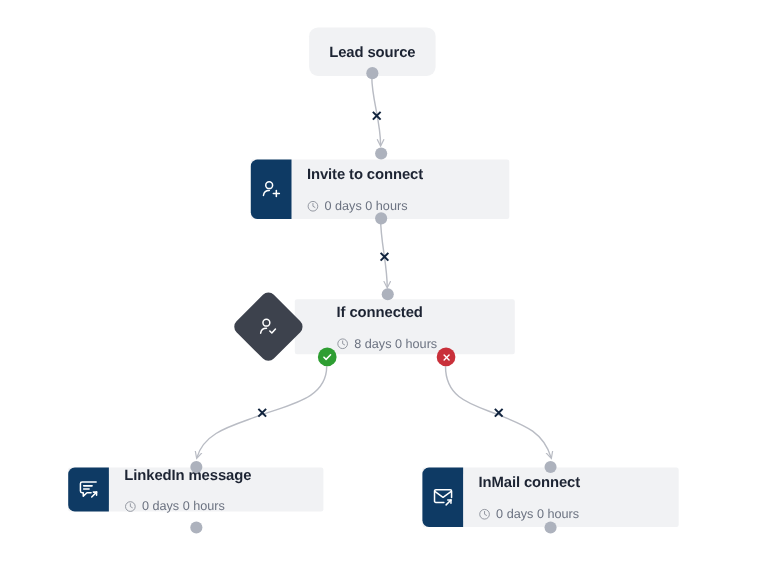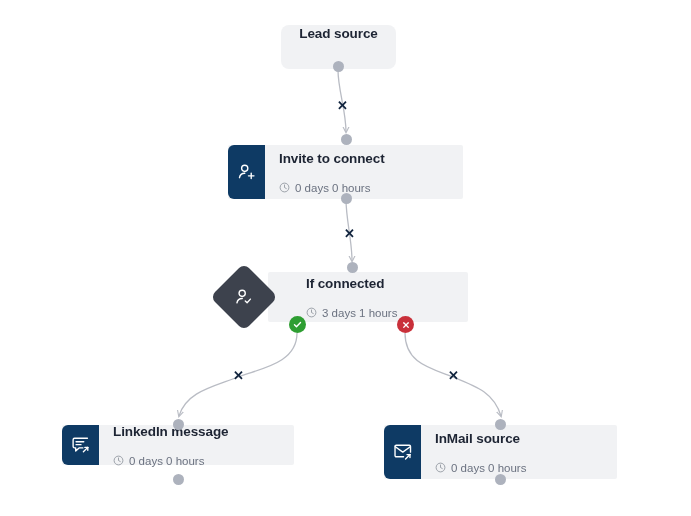--- a/index.html
+++ b/index.html
@@ -72,21 +72,21 @@
   .clock-icon {
     display: block;
     flex: 0 0 auto;
   }
 
   
   .node-start {
     background: #f1f2f4;
     border-radius: 8px;
     display: flex;
-    align-items: flex-start;
+    align-items: center;
     justify-content: center;
   }
   .node-start .node-title {
     font-size: 13.5px;
     font-weight: 700;
     color: #1d2433;
   }
 
   
   .diamond {
@@ -200,21 +200,21 @@
   <div class="port" style="left:341px; top:193px;"></div>
 
   <div class="node" style="left:268px; top:272px; width:200px; height:50px; padding-left:24px;">
     <div class="node-body">
       <div class="node-title">If connected</div>
       <div class="node-sub">
         <svg class="clock-icon" width="11" height="11" viewBox="0 0 16 16" fill="none" stroke="#8b9099" stroke-width="1.2">
           <circle cx="8" cy="8" r="6.4"></circle>
           <path d="M8 4.3 V8 L10.6 9.5" stroke-linecap="round"></path>
         </svg>
-        <span>3 days 1 hours</span>
+        <span>8 days 0 hours</span>
       </div>
     </div>
   </div>
 
   <div class="diamond" style="left:220px; top:273px;">
     <div class="diamond-inner">
       <svg width="22" height="22" viewBox="0 0 24 24" fill="none" stroke="#ffffff" stroke-width="1.5" stroke-linecap="round" stroke-linejoin="round">
         <circle cx="10" cy="8" r="3.4"></circle>
         <path d="M4.3 18.4 A5.8 5.8 0 0 1 10.1 13.6"></path>
         <path d="M13.4 16.3 l2 2 l3.6 -4"></path>
@@ -266,21 +266,21 @@
     <div class="node-icon">
       <svg width="22" height="22" viewBox="0 0 24 24" fill="none" stroke="#ffffff" stroke-width="1.5" stroke-linecap="round" stroke-linejoin="round">
         <path d="M20.2 12.2 V5.9 A1.3 1.3 0 0 0 18.9 4.6 H4.6 A1.3 1.3 0 0 0 3.3 5.9 v10 A1.3 1.3 0 0 0 4.6 17.2 H12.6"></path>
         <path d="M3.6 6.2 L11.75 12.1 L19.9 6.2"></path>
         <path d="M14.8 19.6 L19.6 14.8"></path>
         <path d="M19.6 14.8 H16.4"></path>
         <path d="M19.6 14.8 V18"></path>
       </svg>
     </div>
     <div class="node-body">
-      <div class="node-title">InMail source</div>
+      <div class="node-title">InMail connect</div>
       <div class="node-sub">
         <svg class="clock-icon" width="11" height="11" viewBox="0 0 16 16" fill="none" stroke="#8b9099" stroke-width="1.2">
           <circle cx="8" cy="8" r="6.4"></circle>
           <path d="M8 4.3 V8 L10.6 9.5" stroke-linecap="round"></path>
         </svg>
         <span>0 days 0 hours</span>
       </div>
     </div>
   </div>
   <div class="port" style="left:495px; top:419px;"></div>

